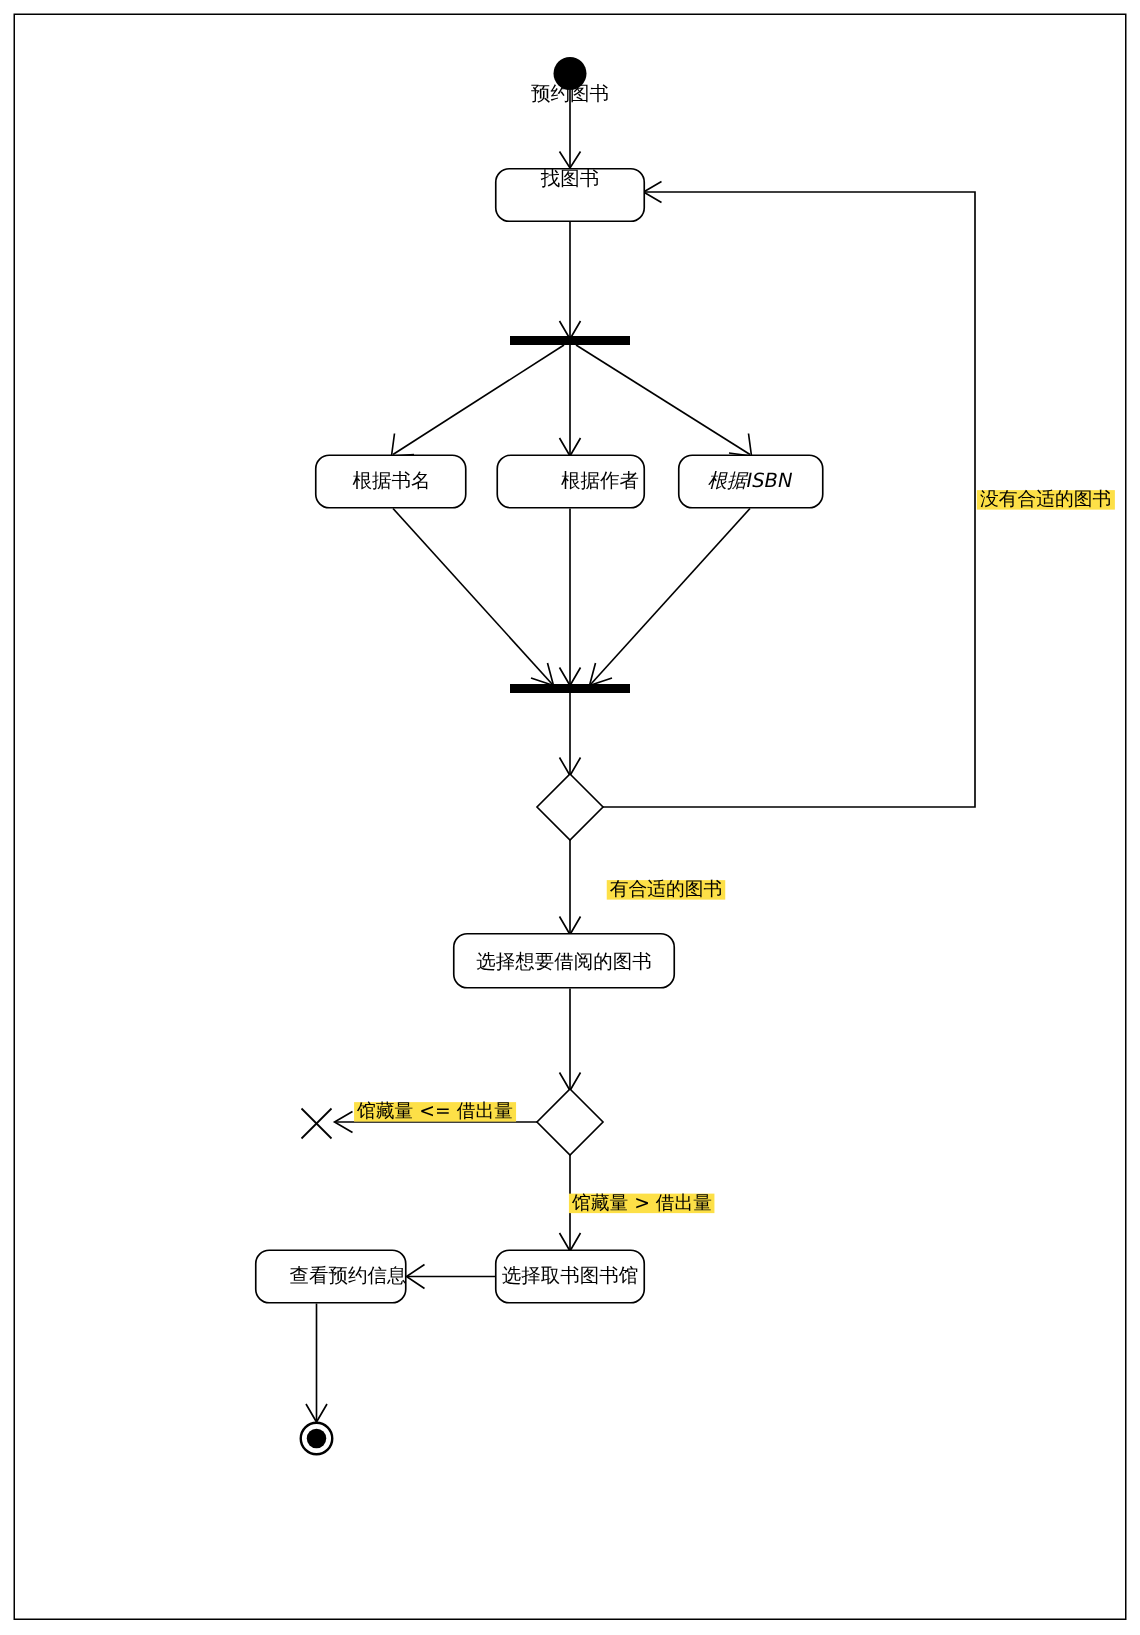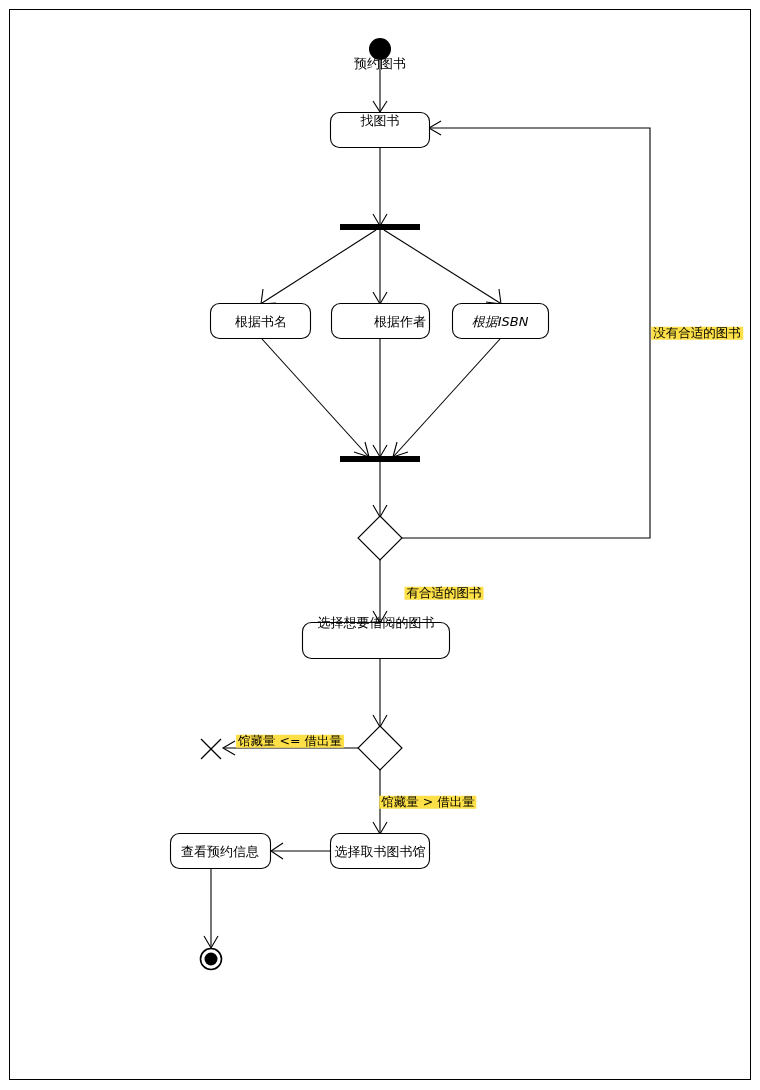--- a/index.html
+++ b/index.html
@@ -177,25 +177,25 @@
   <div class="diagram-title" style="left:380px; top:20px;margin-top:43px;">预约图书</div>
 
   <div class="node-label" style="left:380px; top:120px;">找图书</div>
 
   <div class="node-label" style="left:261px; top:321px;">根据书名</div>
 
   <div class="node-label" style="left:400px; top:321px;">根据作者</div>
 
   <div class="node-label" style="left:500px; top:321px;font-style:italic;">根据ISBN</div>
 
-  <div class="node-label" style="left:376px; top:622px;font-family:Liberation Serif, serif;">选择想要借阅的图书</div>
+  <div class="node-label" style="left:376px; top:641px;font-family:Liberation Serif, serif;">选择想要借阅的图书</div>
 
   <div class="node-label" style="left:380px; top:851px;">选择取书图书馆</div>
 
-  <div class="node-label" style="left:220px; top:851px;">查看预约信息</div>
+  <div class="node-label" style="left:232px; top:851px;">查看预约信息</div>
 
   <div class="edge-label" style="left:697px; top:333px;">没有合适的图书</div>
 
   <div class="edge-label" style="left:424px; top:593px;margin-left:20px;">有合适的图书</div>
 
   <div class="edge-label" style="left:290px; top:741px;">馆藏量 &lt;= 借出量</div>
 
   <div class="edge-label" style="left:428px; top:802px;">馆藏量 &gt; 借出量</div>
 
 </div>

